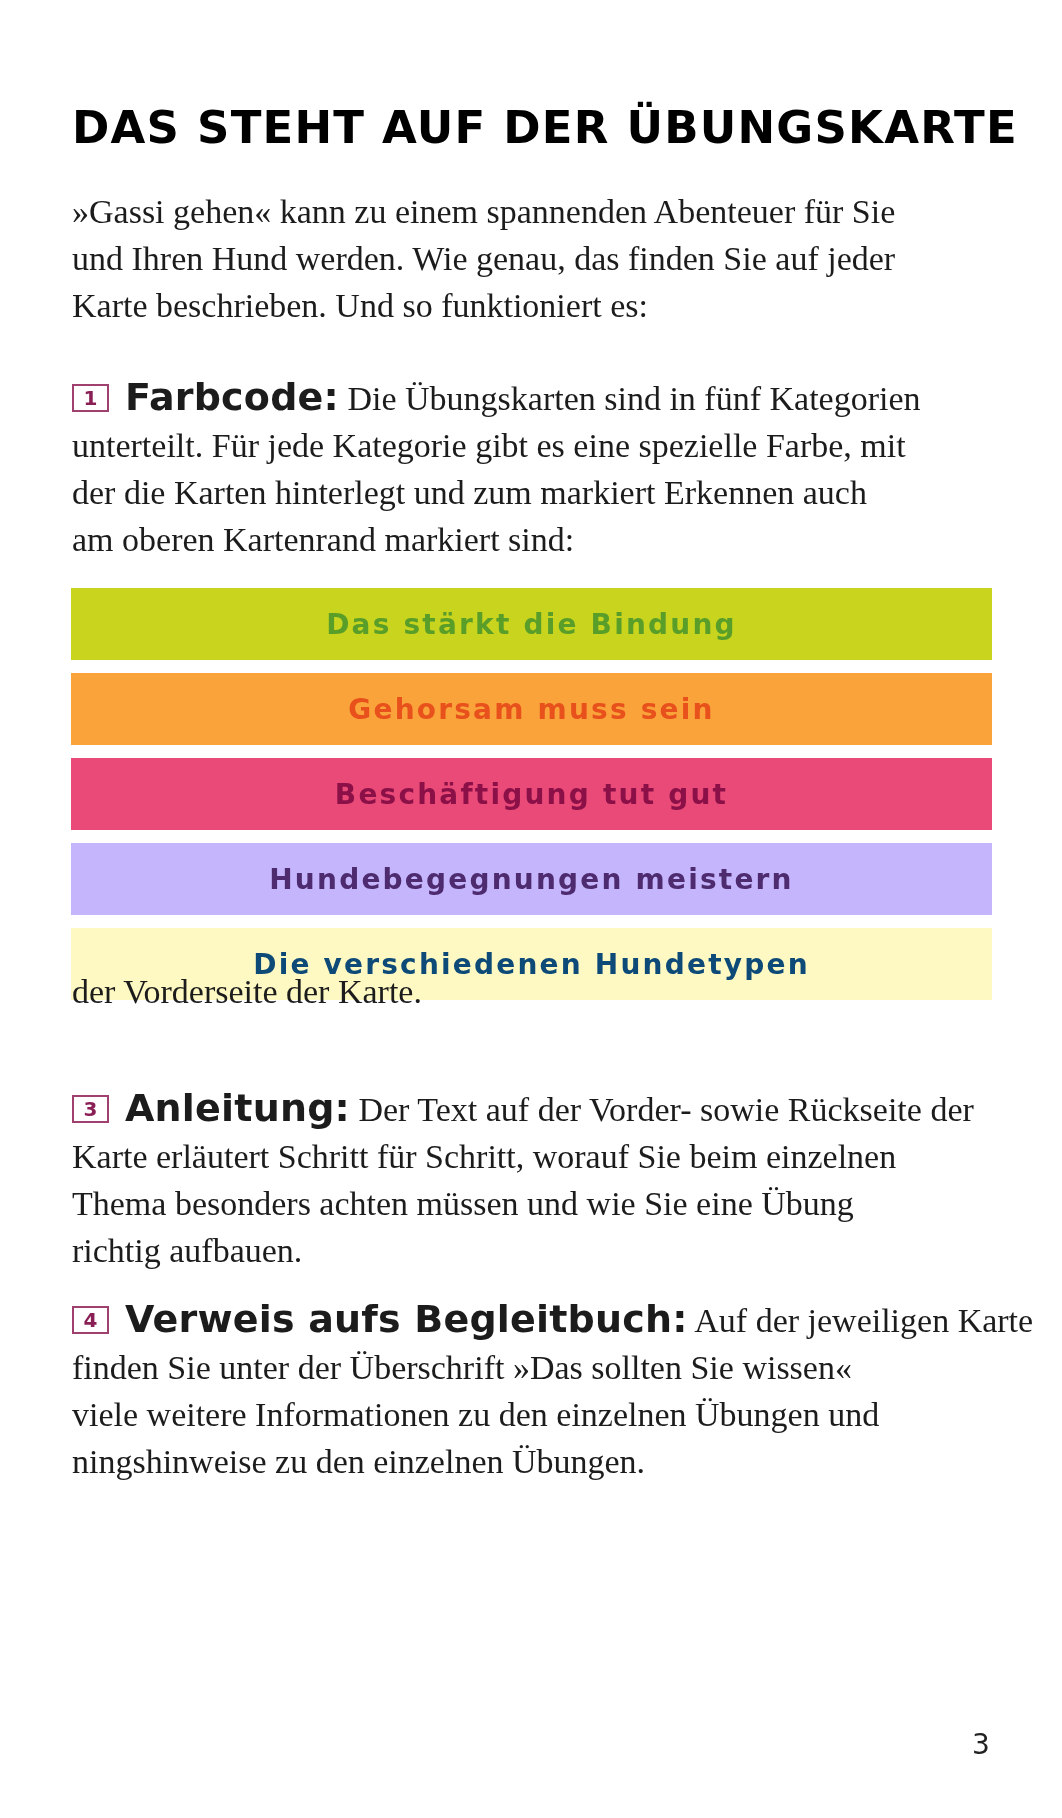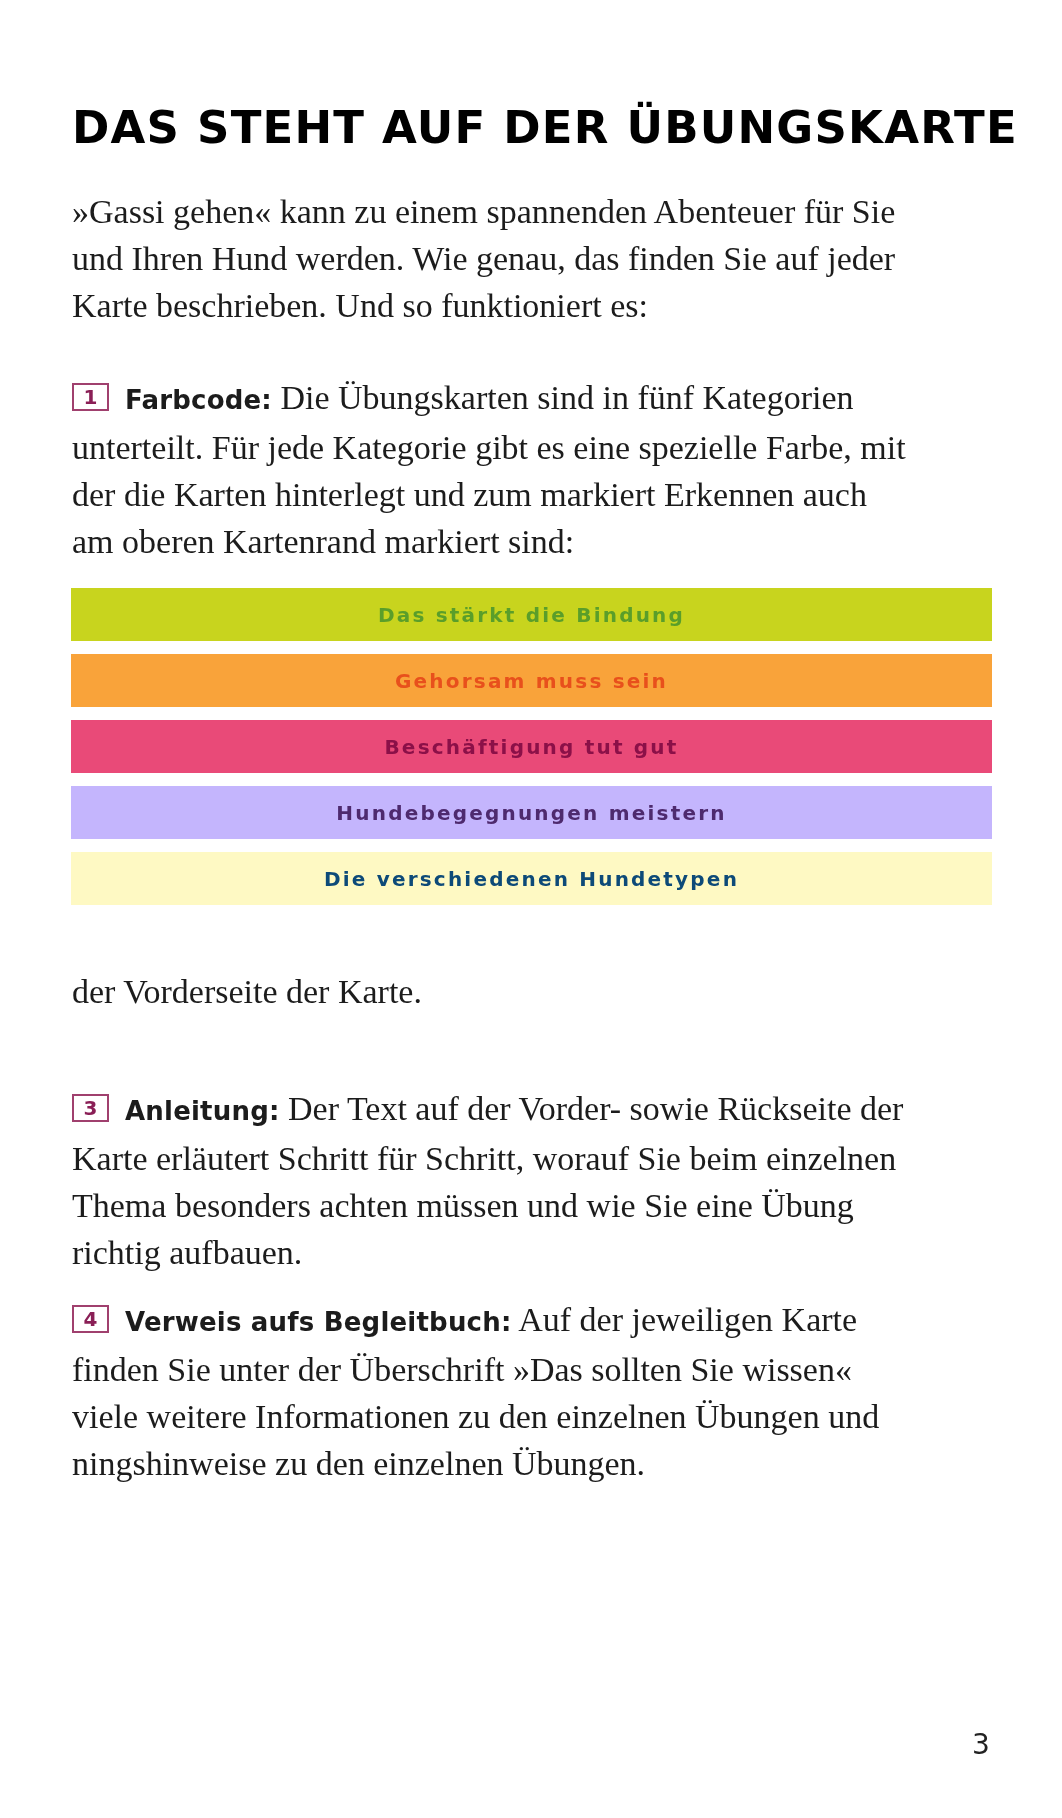--- a/index.html
+++ b/index.html
@@ -21,27 +21,27 @@
   .sec2 { top: 968px; }
   .sec3 { top: 1085px; }
   .sec4 { top: 1296px; }
   .numbox {
     display: inline-block; width: 37px; height: 28px; box-sizing: border-box;
     border: 2px solid #a0406e; color: #8a1f56;
     font-family: "DejaVu Sans", sans-serif; font-weight: bold; font-size: 20px;
     line-height: 25px; text-align: center; vertical-align: 5px; margin-right: 16px;
   }
   .label {
-    font-family: "DejaVu Sans", sans-serif; font-weight: bold; font-size: 26px;
+    font-family: "DejaVu Sans", sans-serif; font-weight: bold; font-size: 38px;
     letter-spacing: 0.2px; color: #1c1c1c;
   }
   .bars { position: absolute; left: 71px; top: 588px; width: 921px; }
   .bar {
-    height: 53px; margin-bottom: 13px; display: flex; align-items: center; justify-content: center;
-    font-family: "DejaVu Sans", sans-serif; font-weight: bold; font-size: 20px; letter-spacing: 2.2px;
+    height: 72px; margin-bottom: 13px; display: flex; align-items: center; justify-content: center;
+    font-family: "DejaVu Sans", sans-serif; font-weight: bold; font-size: 28px; letter-spacing: 2.2px;
   }
   .pagenum {
     position: absolute; left: 972px; top: 1728px; font-family: "DejaVu Sans", sans-serif;
     font-size: 28px; color: #222222;
   }
 </style>
 </head>
 <body>
 
 <h1 class="heading">DAS STEHT AUF DER ÜBUNGSKARTE</h1>

